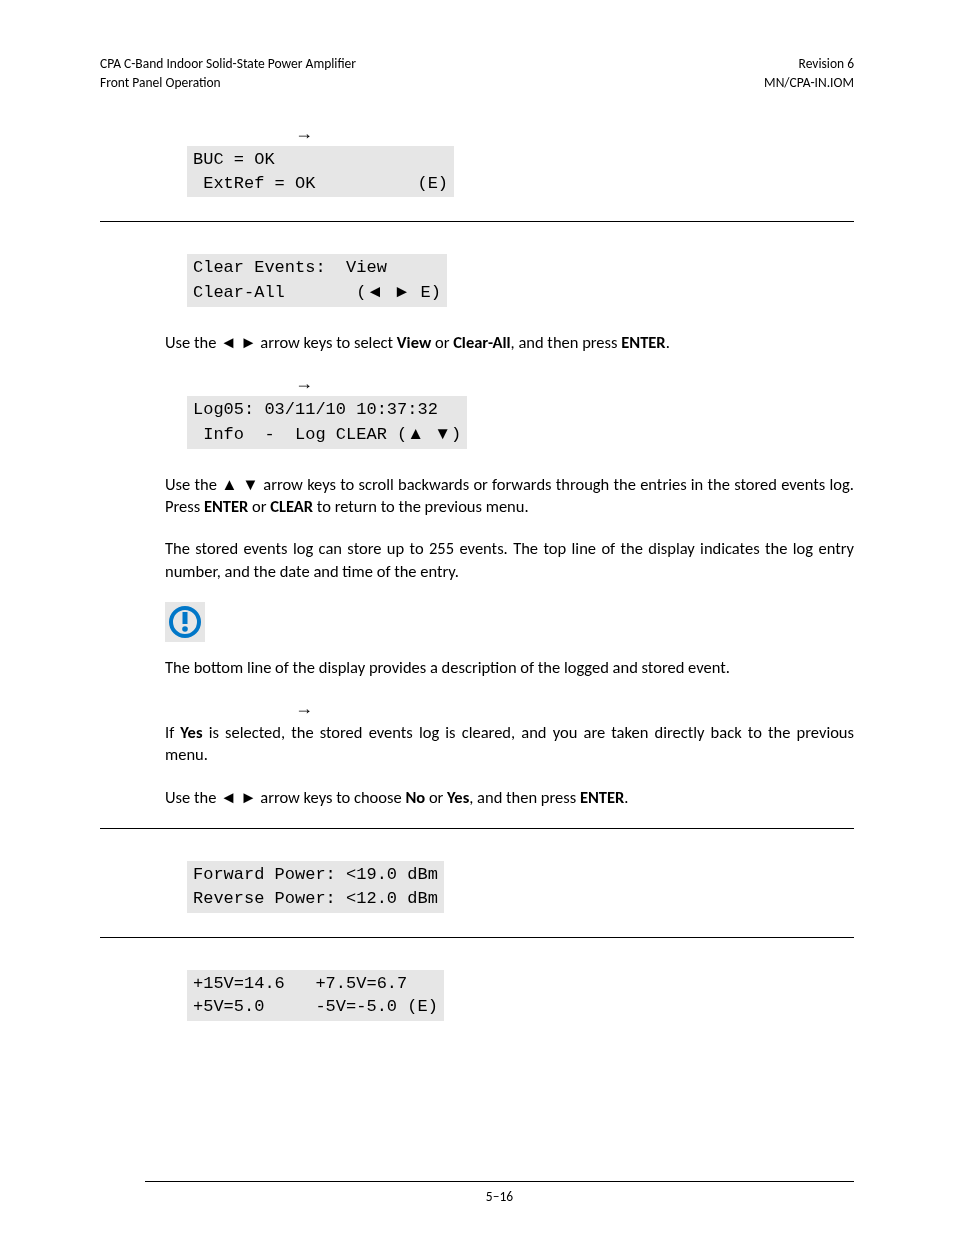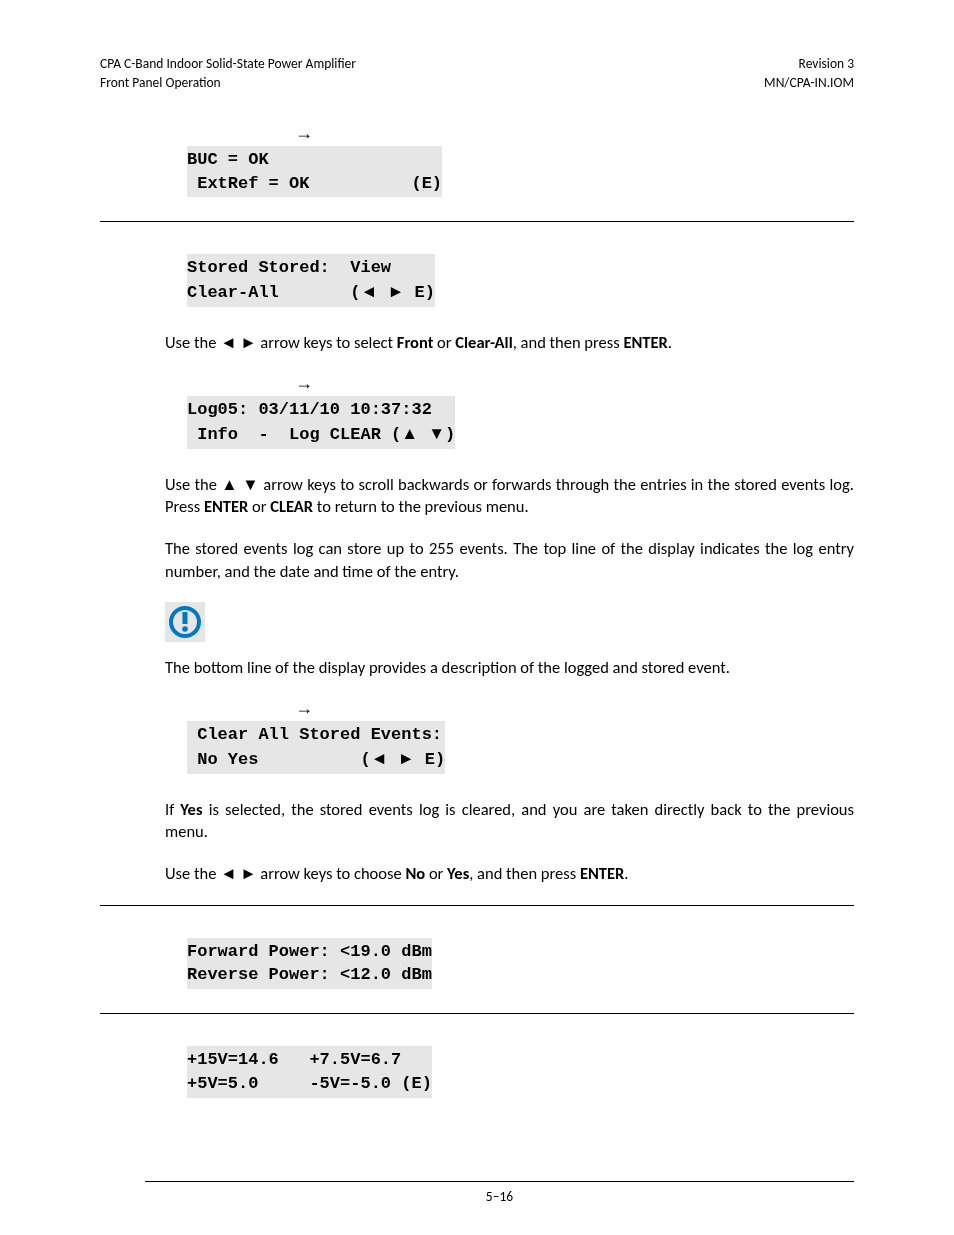--- a/index.html
+++ b/index.html
@@ -32,24 +32,24 @@
   .arrow-line {
     font-family: Arial, sans-serif;
     font-weight: bold;
     font-size: 18px;
     margin: 0 0 2px 0;
     padding-left: 130px;
   }
   .display-box {
     background: #e6e6e6;
     font-family: "Courier New", monospace;
-    font-weight: bold;
+    font-weight: normal;
     font-size: 17px;
     line-height: 1.4;
-    padding: 2px 0;
+    padding: 2px 6px;
     white-space: pre;
     display: inline-block;
   }
   .display-wrap {
     margin: 0 0 24px 22px;
   }
   .display-wrap-noarrow {
     margin: 0 0 24px 22px;
     padding-top: 16px;
   }
@@ -92,44 +92,44 @@
 <body>
 
 <div class="page">
 
   <div class="header-row">
     <div class="header-left">
       <span>CPA C-Band Indoor Solid-State Power Amplifier</span><br>
       <span>Front Panel Operation</span>
     </div>
     <div class="header-right">
-      <span>Revision 3</span><br>
+      <span>Revision 6</span><br>
       <span>MN/CPA-IN.IOM</span>
     </div>
   </div>
 
   <div class="content">
 
     <div class="arrow-line">
       <span>→</span>
     </div>
     <div class="display-wrap">
       <div class="display-box"><span>BUC = OK</span>
 <span> ExtRef = OK          (E)</span></div>
     </div>
 
     <hr class="section-rule">
 
     <div class="display-wrap-noarrow">
-      <div class="display-box"><span>Stored Stored:  View</span>
+      <div class="display-box"><span>Clear Events:  View</span>
 <span>Clear-All       (</span><span class="glyph">◄</span> <span class="glyph">►</span><span> E)</span></div>
     </div>
 
     <p class="body-text">
-      <span>Use the </span><span>◄</span> <span>►</span><span> arrow keys to select </span><b>Front</b><span> or </span><b>Clear-All</b><span>, and then press </span><b>ENTER</b><span>.</span>
+      <span>Use the </span><span>◄</span> <span>►</span><span> arrow keys to select </span><b>View</b><span> or </span><b>Clear-All</b><span>, and then press </span><b>ENTER</b><span>.</span>
     </p>
 
     <div class="arrow-line">
       <span>→</span>
     </div>
     <div class="display-wrap">
       <div class="display-box"><span>Log05: 03/11/10 10:37:32</span>
 <span> Info  -  Log CLEAR (</span><span class="glyph">▲</span> <span class="glyph">▼</span><span>)</span></div>
     </div>
 
@@ -145,24 +145,20 @@
         <circle cx="20" cy="20" r="14" fill="none" stroke="#0077c8" stroke-width="4"></circle>
         <rect x="17.5" y="10" width="5" height="12" fill="#0077c8"></rect>
         <circle cx="20" cy="27" r="2.8" fill="#0077c8"></circle>
       </svg>
     </div>
 
     <p class="body-text">The bottom line of the display provides a description of the logged and stored event.</p>
 
     <div class="arrow-line">
       <span>→</span>
-    </div>
-    <div class="display-wrap">
-      <div class="display-box"><span> Clear All Stored Events:</span>
-<span> No Yes          (</span><span class="glyph">◄</span> <span class="glyph">►</span><span> E)</span></div>
     </div>
 
     <p class="body-text">
       <span>If </span><b>Yes</b><span> is selected, the stored events log is cleared, and you are taken directly back to the previous menu.</span>
     </p>
 
     <p class="body-text">
       <span>Use the </span><span>◄</span> <span>►</span><span> arrow keys to choose </span><b>No</b><span> or </span><b>Yes</b><span>, and then press </span><b>ENTER</b><span>.</span>
     </p>
 

